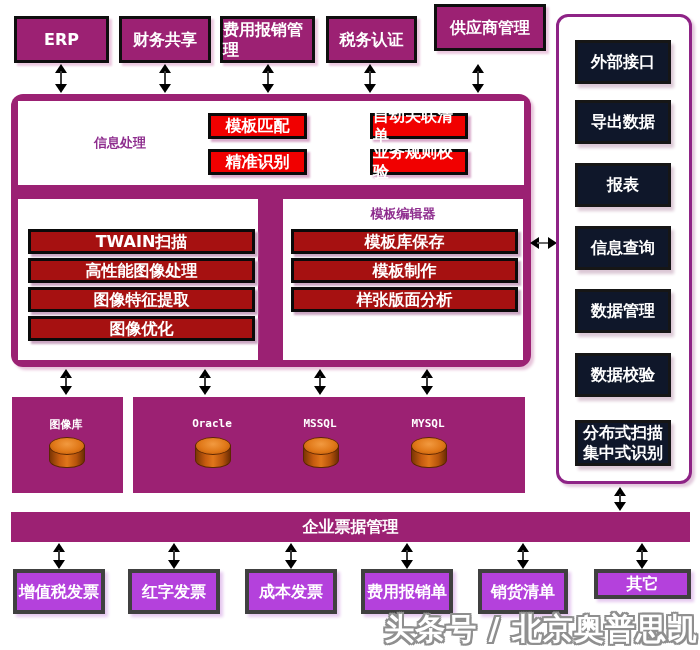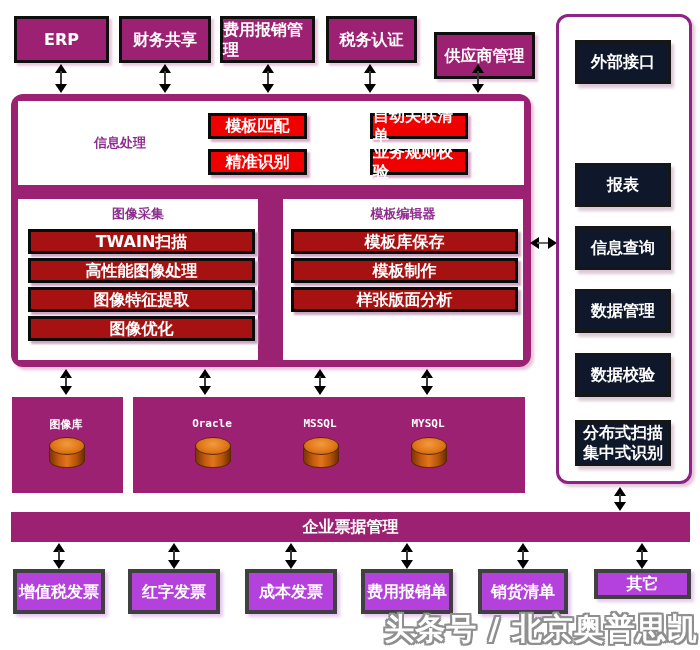--- a/index.html
+++ b/index.html
@@ -53,21 +53,21 @@
 </style>
 </head>
 <body>
 
 <div id="stage">
 
   <div class="abs cbox magenta" style="left:14px;top:16px;width:95px;height:47px">ERP</div>
   <div class="abs cbox magenta" style="left:119px;top:16px;width:92px;height:47px">财务共享</div>
   <div class="abs cbox magenta" style="left:220px;top:16px;width:95px;height:47px">费用报销管理</div>
   <div class="abs cbox magenta" style="left:326px;top:16px;width:91px;height:47px">税务认证</div>
-  <div class="abs cbox magenta" style="left:434px;top:32px;width:101px;height:47px">供应商管理</div>
+  <div class="abs cbox magenta" style="left:434px;top:4px;width:112px;height:47px">供应商管理</div>
 
   <div class="varr" style="left:54px;top:64px;height:29px">
       <i class="shaft"></i>
     </div>
   <div class="varr" style="left:158px;top:64px;height:29px">
       <i class="shaft"></i>
     </div>
   <div class="varr" style="left:261px;top:64px;height:29px">
       <i class="shaft"></i>
     </div>
@@ -81,38 +81,38 @@
   <div class="abs container" style="left:11px;top:94px;width:520px;height:273px"></div>
 
   <div class="abs whitepanel" style="left:18px;top:101px;width:506px;height:84px"></div>
   <div class="abs ptitle" style="left:60px;top:132px;width:120px;height:22px">信息处理</div>
   <div class="abs cbox redbox" style="left:208px;top:113px;width:99px;height:26px">模板匹配</div>
   <div class="abs cbox redbox" style="left:208px;top:149px;width:99px;height:26px">精准识别</div>
   <div class="abs cbox redbox" style="left:370px;top:113px;width:98px;height:26px">自动关联清单</div>
   <div class="abs cbox redbox" style="left:370px;top:149px;width:98px;height:26px">业务规则校验</div>
 
   <div class="abs whitepanel" style="left:18px;top:199px;width:240px;height:161px"></div>
-  <div class="abs ptitle" style="left:18px;top:203px;width:240px;height:22px">图像采集</div>
   <div class="abs cbox darkred" style="left:28px;top:229px;width:227px;height:25px">TWAIN扫描</div>
   <div class="abs cbox darkred" style="left:28px;top:258px;width:227px;height:25px">高性能图像处理</div>
   <div class="abs cbox darkred" style="left:28px;top:287px;width:227px;height:25px">图像特征提取</div>
   <div class="abs cbox darkred" style="left:28px;top:316px;width:227px;height:25px">图像优化</div>
 
   <div class="abs whitepanel" style="left:283px;top:199px;width:240px;height:161px"></div>
   <div class="abs ptitle" style="left:283px;top:203px;width:240px;height:22px">模板编辑器</div>
   <div class="abs cbox darkred" style="left:291px;top:229px;width:227px;height:25px">模板库保存</div>
   <div class="abs cbox darkred" style="left:291px;top:258px;width:227px;height:25px">模板制作</div>
   <div class="abs cbox darkred" style="left:291px;top:287px;width:227px;height:25px">样张版面分析</div>
 
   <div class="harr" style="left:530px;top:236px;width:27px">
       <i class="shaft"></i>
     </div>
 
   <div class="abs rightpanel" style="left:556px;top:14px;width:136px;height:470px"></div>
   <div class="abs cbox mauve" style="left:575px;top:40px;width:96px;height:44px">外部接口</div>
+  <div class="abs cbox mauve" style="left:575px;top:100px;width:96px;height:44px">导出数据</div>
   <div class="abs cbox mauve" style="left:575px;top:163px;width:96px;height:44px">报表</div>
   <div class="abs cbox mauve" style="left:575px;top:226px;width:96px;height:44px">信息查询</div>
   <div class="abs cbox mauve" style="left:575px;top:289px;width:96px;height:44px">数据管理</div>
   <div class="abs cbox mauve" style="left:575px;top:353px;width:96px;height:44px">数据校验</div>
   <div class="abs cbox mauve preline" style="left:575px;top:420px;width:96px;height:46px">分布式扫描
 集中式识别</div>
 
   <div class="varr" style="left:59px;top:369px;height:26px">
       <i class="shaft"></i>
     </div>

